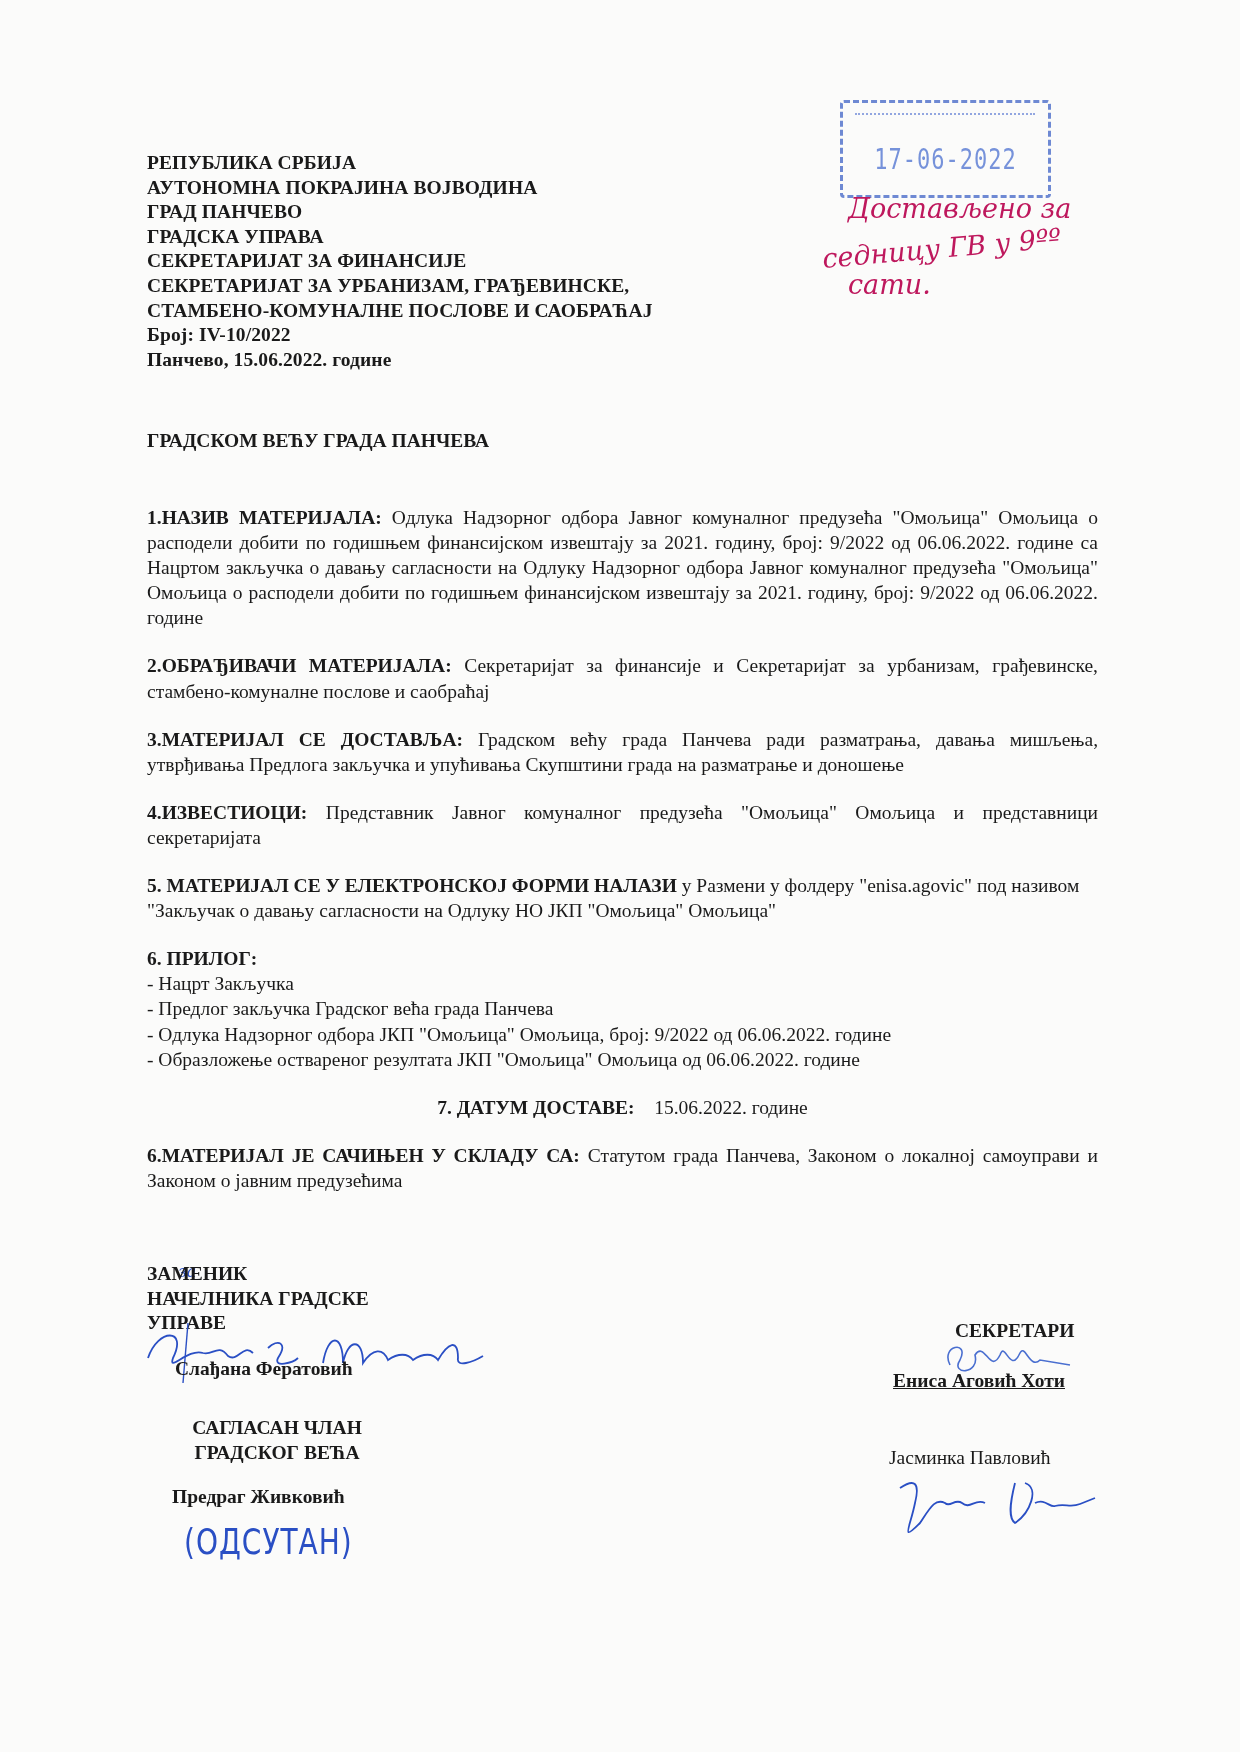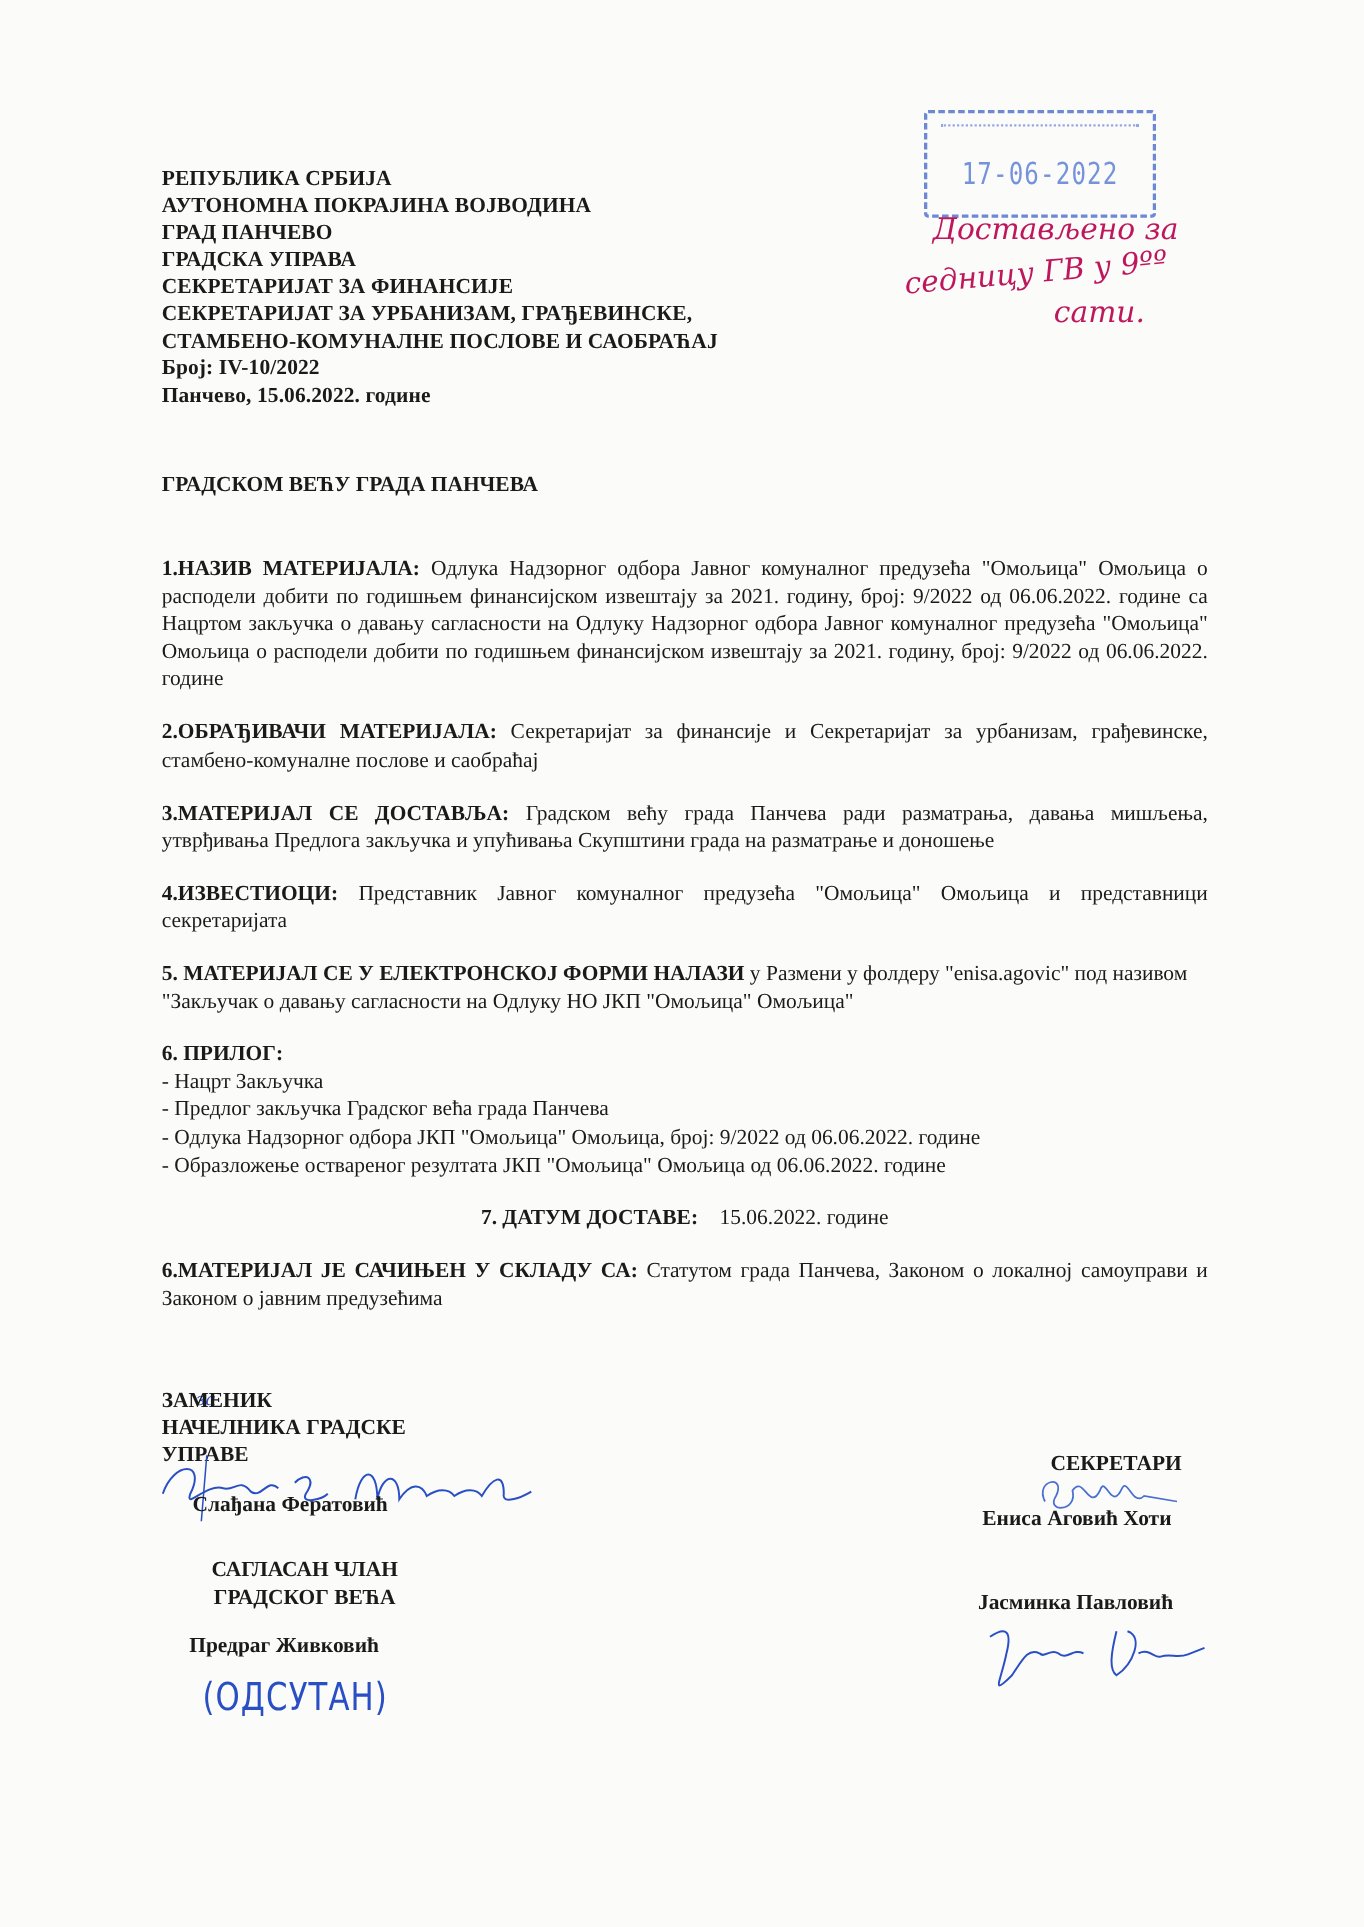--- a/index.html
+++ b/index.html
@@ -27,21 +27,21 @@
       font-family: "DejaVu Sans Mono", monospace; font-size: 22px; color: #4a6fd0;
       letter-spacing: 1px; transform: scaleY(1.25);
     }
     .handnote {
       position: absolute; left: 848px; top: 190px; width: 250px;
       font-family: "DejaVu Serif", serif; font-style: italic; color: #be185d;
       font-size: 27px; line-height: 38px;
     }
     .handnote div { white-space: nowrap; }
     .handnote .l2 { margin-left: -26px; transform: rotate(-5deg); }
-    .handnote .l3 { margin-left: 110px; }
+    .handnote .l3 { }
 
     .addressee { position: absolute; left: 147px; top: 430px; font-weight: bold; font-size: 19.5px; white-space: nowrap; }
 
     
     .body { position: absolute; left: 147px; top: 505px; width: 951px; font-size: 19.5px; line-height: 25.1px; }
     .section { text-align: justify; margin: 0; }
     .section + .section { margin-top: 23px; }
     .section b { font-weight: bold; }
     .list-item { text-align: left; white-space: nowrap; }
     #s1 { text-align-last: left; }
@@ -49,23 +49,23 @@
     
     .sig-left-title { position: absolute; left: 147px; top: 1262px; width: 260px; text-align: left; font-weight: bold; font-size: 19.5px; line-height: 24.6px; }
     .annot-zg { position: absolute; left: 178px; top: 1262px; font-family: "DejaVu Serif", serif; font-style: italic; color: #2a4fc4; font-size: 16px; }
     .sig-left-name { position: absolute; left: 175px; top: 1358px; font-weight: bold; font-size: 19.5px; white-space: nowrap; }
     .sig-left-scribble { position: absolute; left: 128px; top: 1318px; }
     .agree-title { position: absolute; left: 157px; top: 1416px; width: 240px; text-align: center; font-weight: bold; font-size: 19.5px; line-height: 24.6px; }
     .agree-name { position: absolute; left: 172px; top: 1486px; font-weight: bold; font-size: 19.5px; white-space: nowrap; }
     .absent-note { position: absolute; left: 184px; top: 1526px; font-family: "DejaVu Sans", sans-serif; color: #2a4fc4; font-size: 28px; letter-spacing: 1px; transform: scaleY(1.25); }
 
     .sec-title { position: absolute; left: 955px; top: 1320px; font-weight: bold; font-size: 19.5px; white-space: nowrap; text-align: right; }
-    .sec-name1 { position: absolute; left: 893px; top: 1370px; font-weight: bold; font-size: 19.5px; white-space: nowrap; }
+    .sec-name1 { position: absolute; left: 893px; top: 1370px; font-weight: bold; font-size: 19.5px; white-space: nowrap; text-decoration: underline; }
     .sec-scribble1 { position: absolute; left: 935px; top: 1335px; }
-    .sec-name2 { position: absolute; left: 889px; top: 1447px; font-weight: bold; font-size: 19.5px; white-space: nowrap; }
+    .sec-name2 { position: absolute; left: 889px; top: 1447px; font-weight: normal; font-size: 19.5px; white-space: nowrap; }
     .sec-scribble2 { position: absolute; left: 890px; top: 1468px; }
   </style>
 </head>
 <body>
 
 <div class="page">
 
   <div class="header">
     <div>РЕПУБЛИКА СРБИЈА</div>
     <div>АУТОНОМНА ПОКРАЈИНА ВОЈВОДИНА</div>

